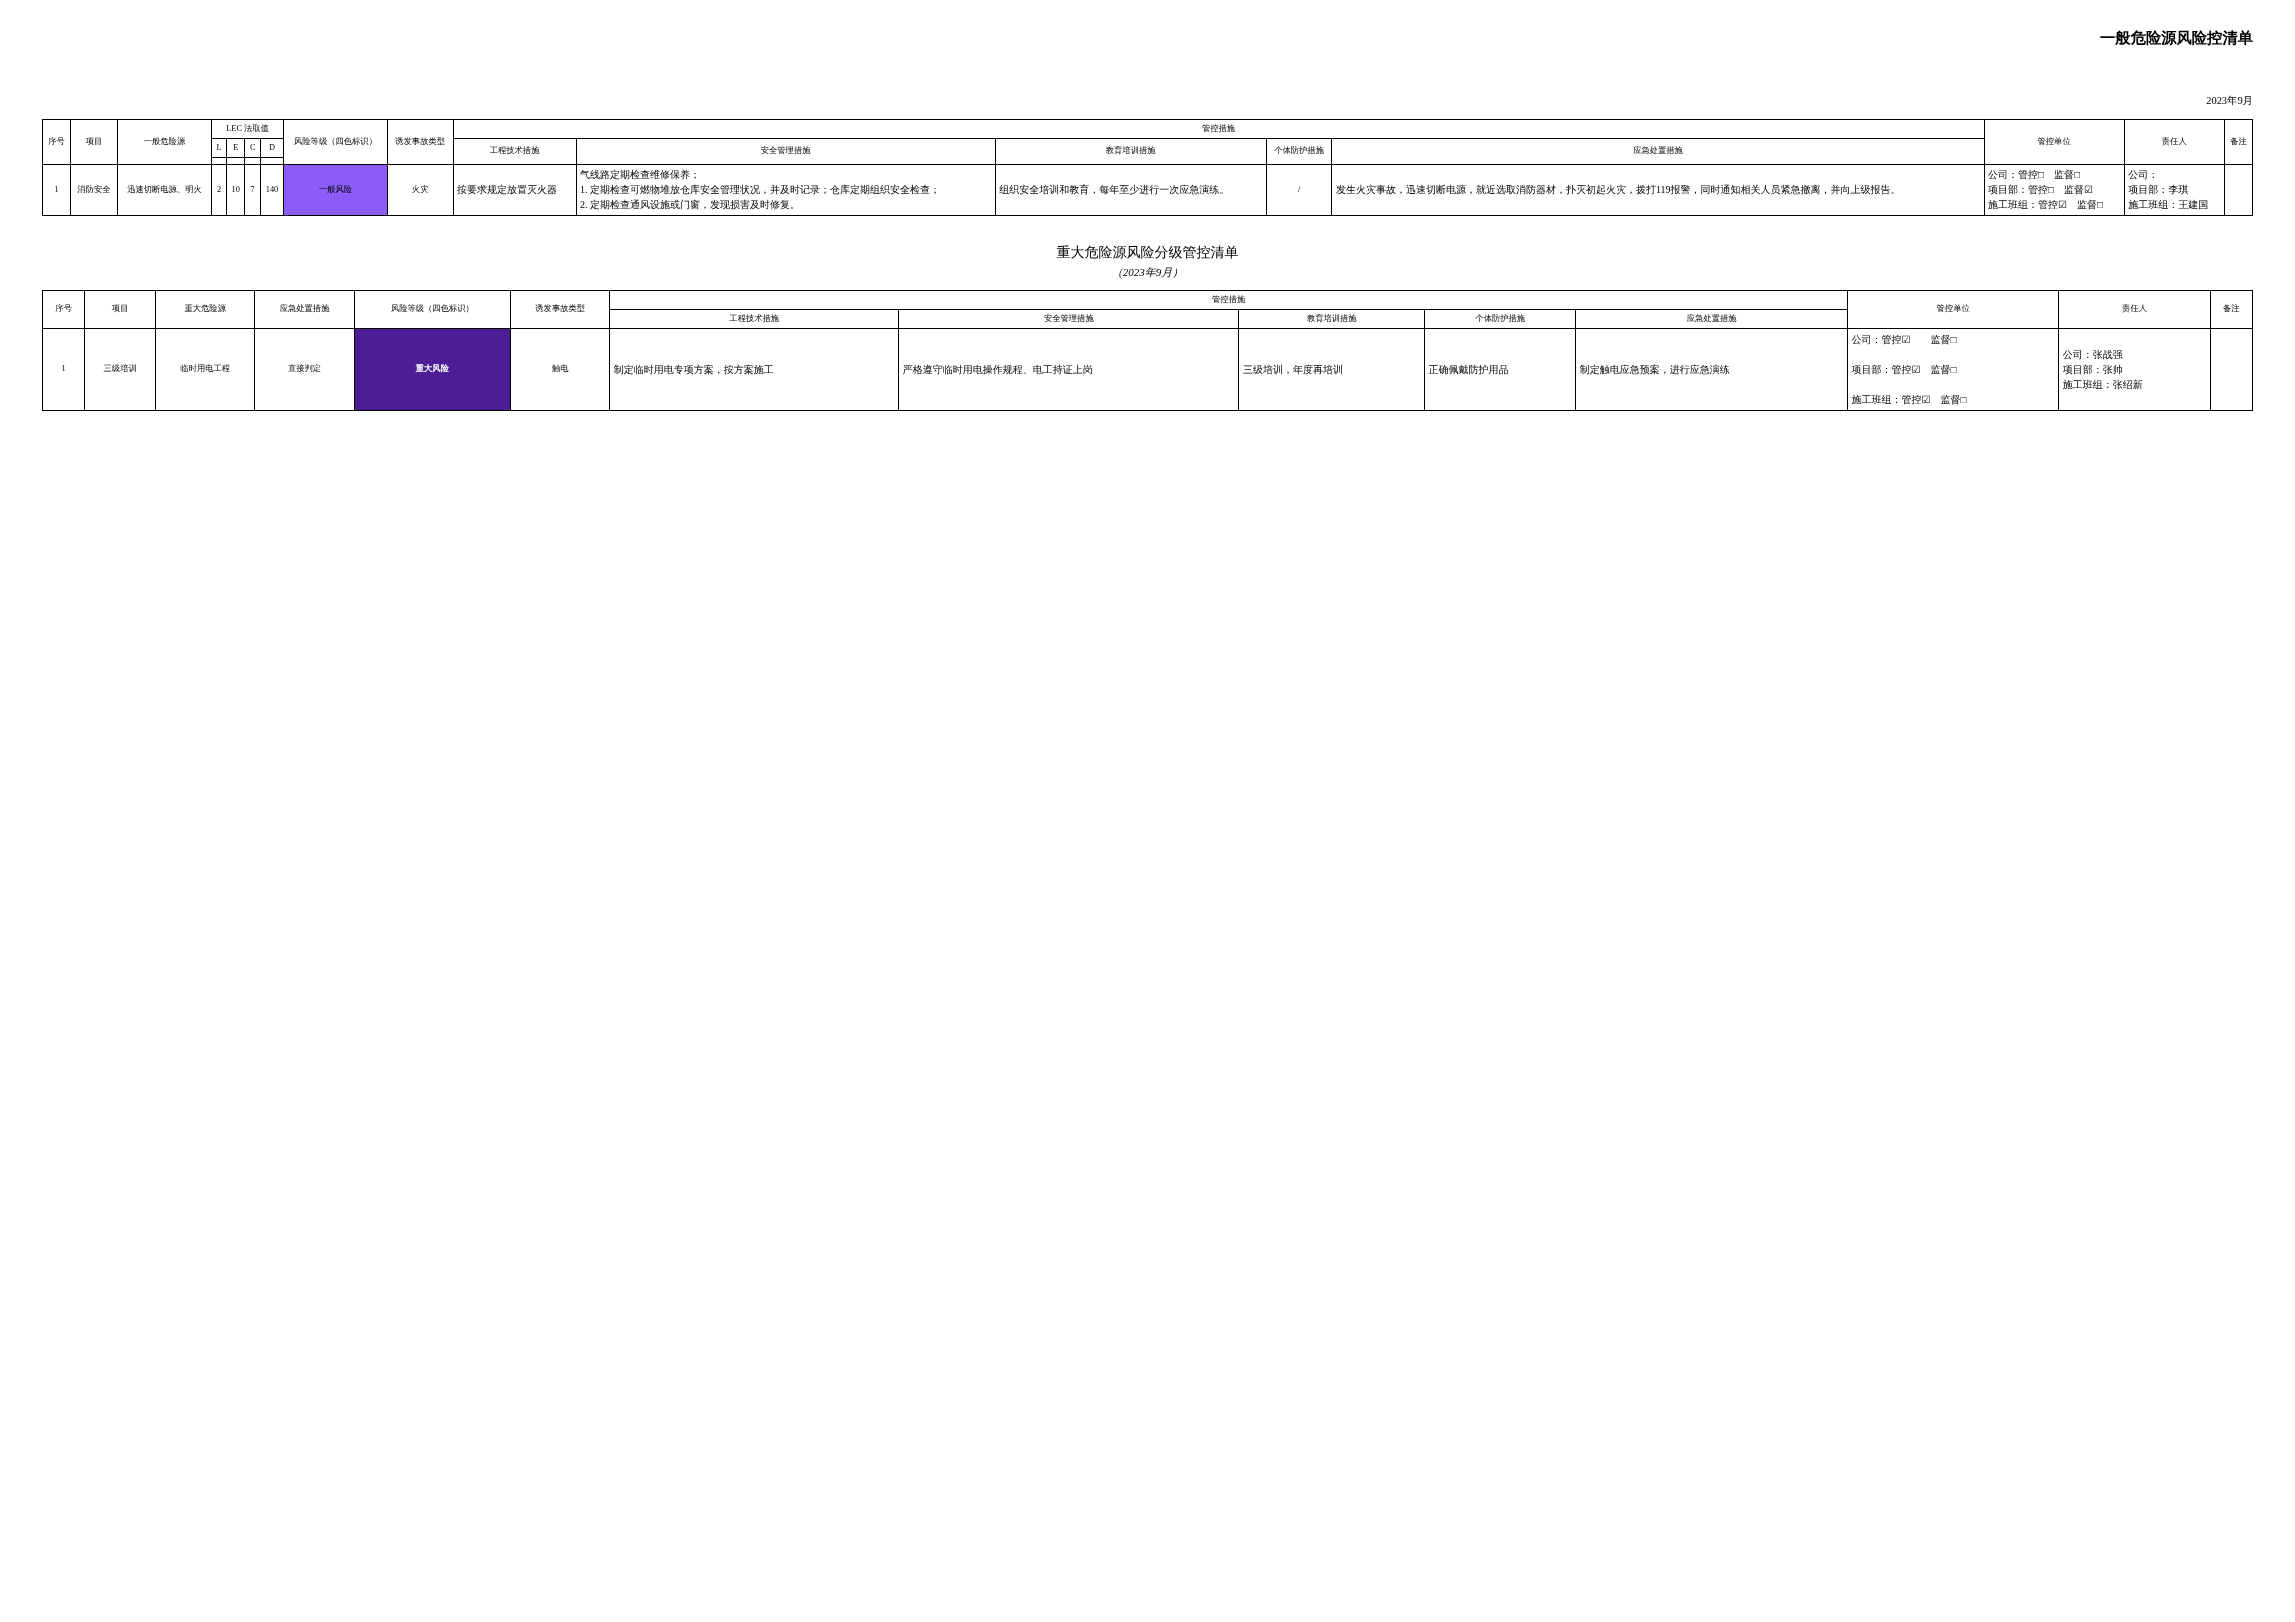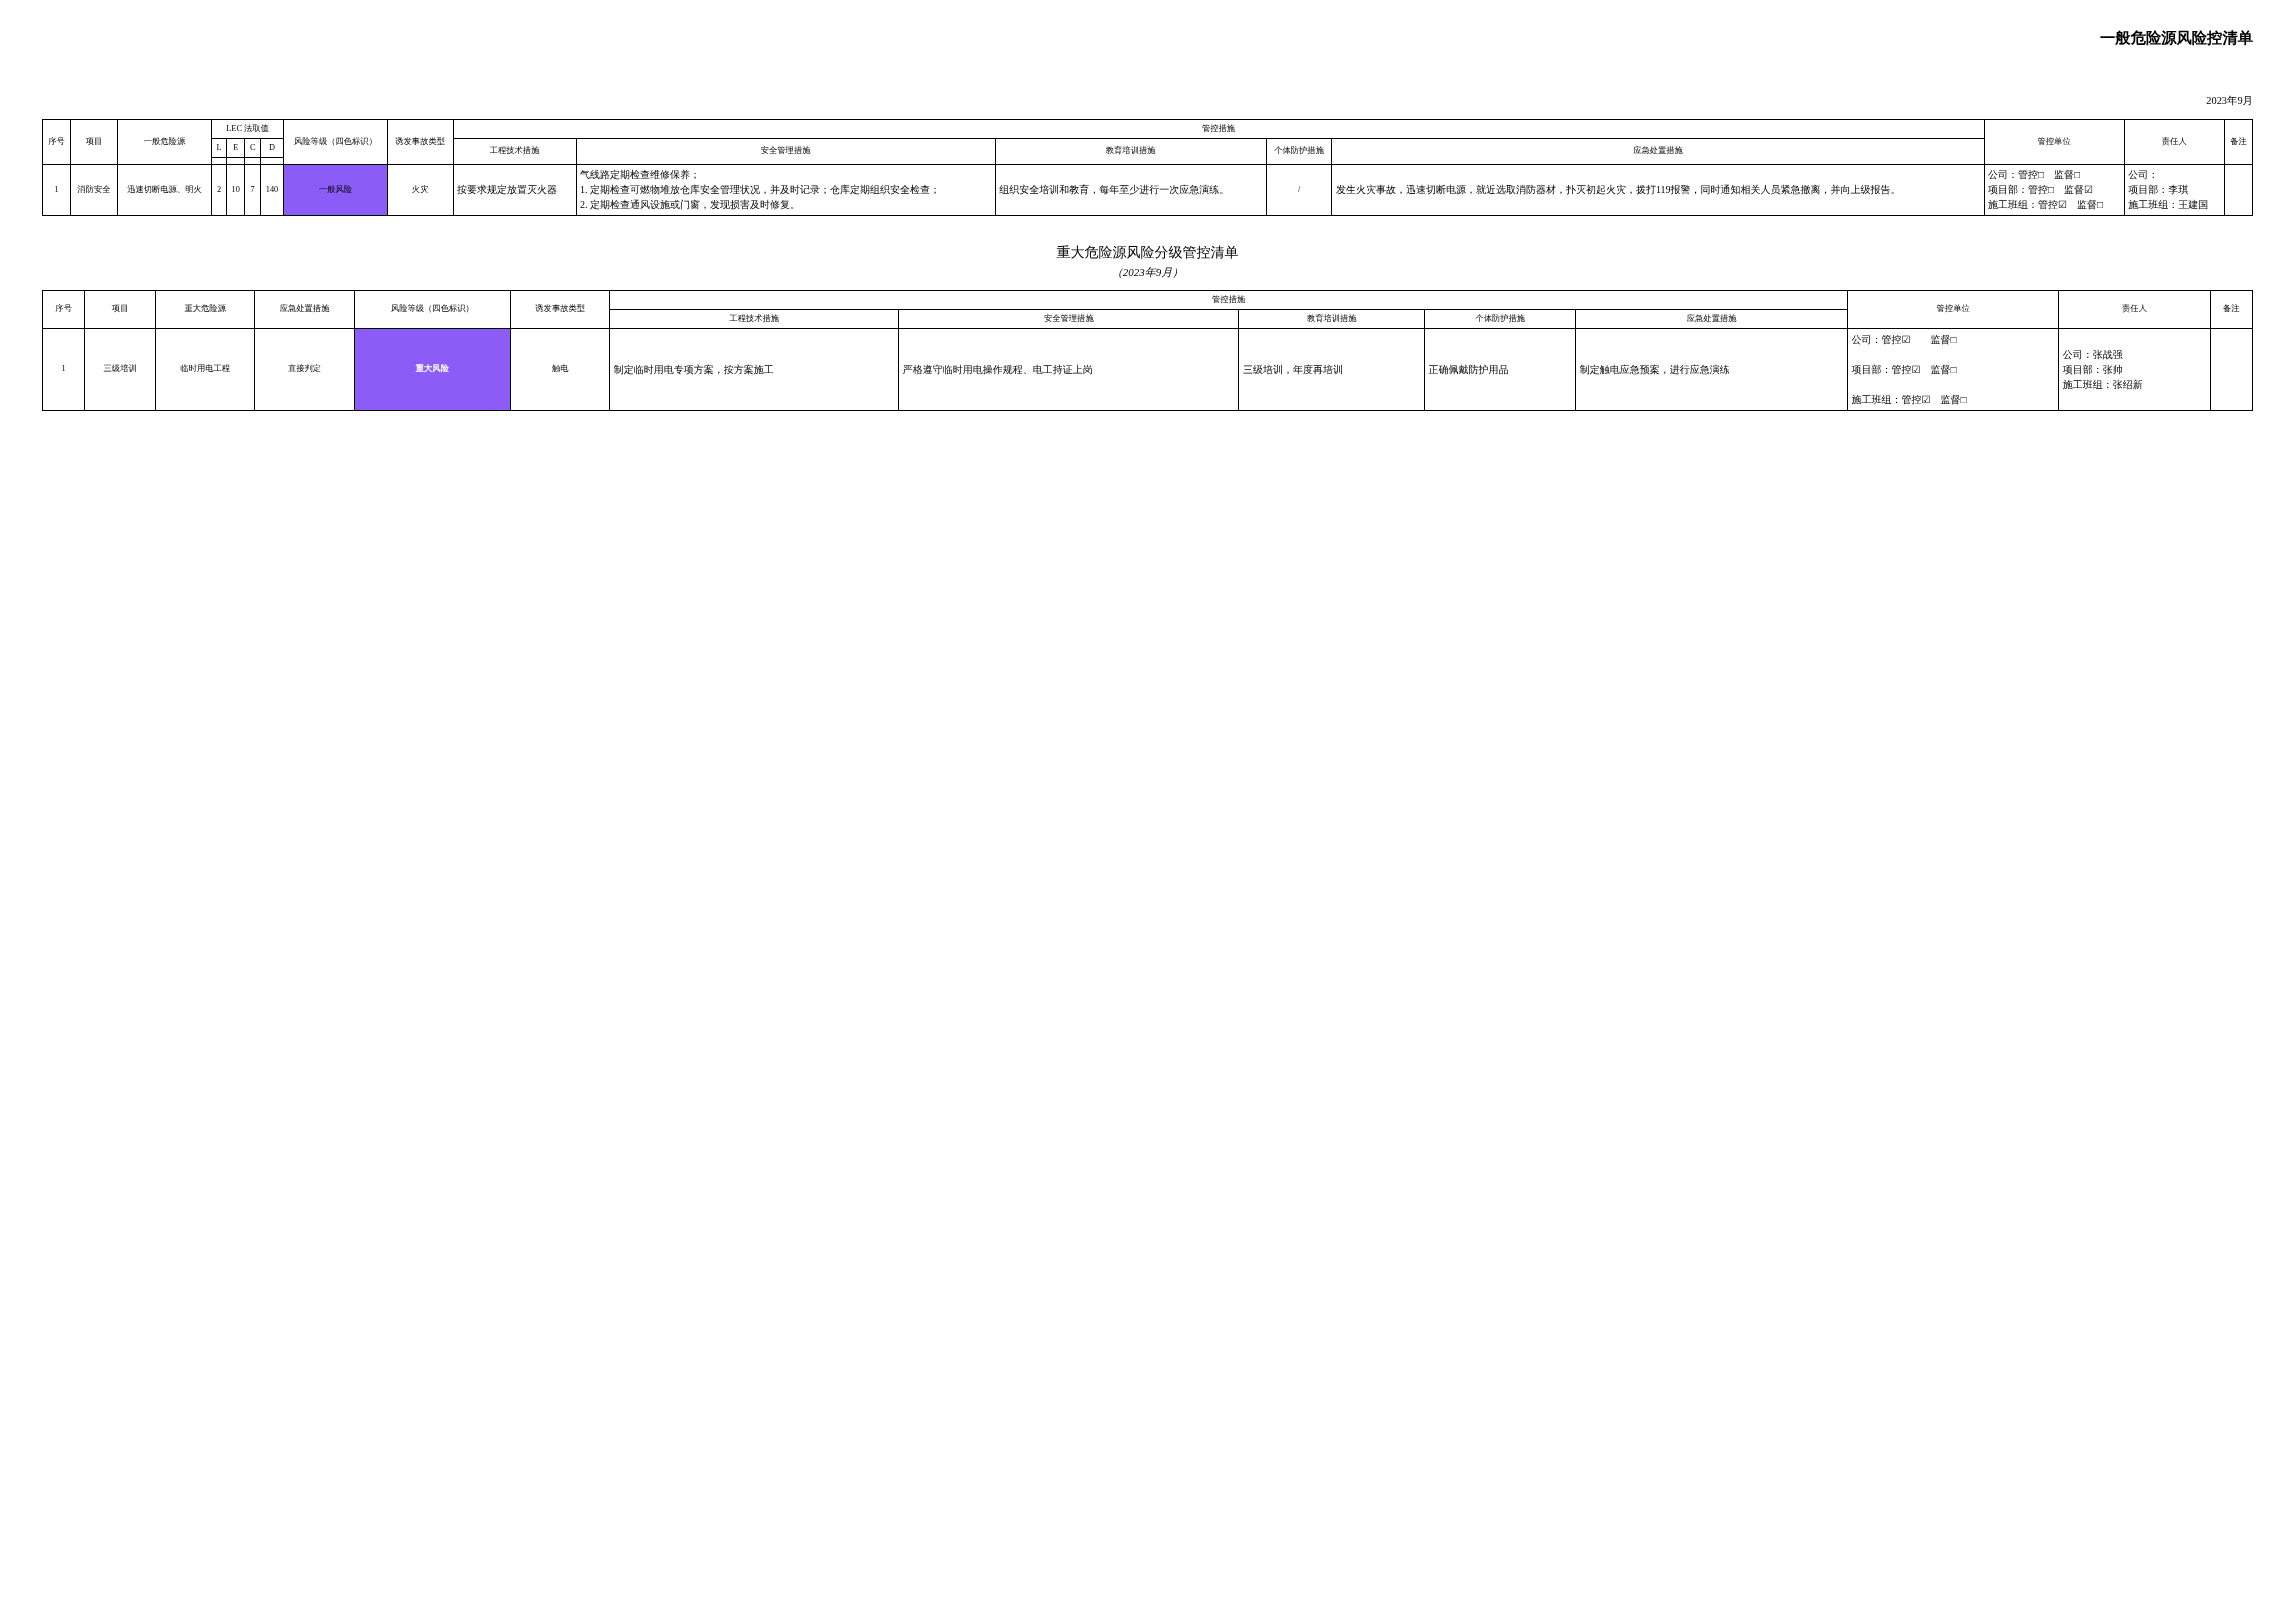--- a/index.html
+++ b/index.html
@@ -29,21 +29,21 @@
       font-size: 8.3px;
     }
     table td, table th {
       border: 0.7px solid #000;
       padding: 2.8px 3.5px;
       text-align: center;
       vertical-align: middle;
       line-height: 1.5;
     }
     .yellow-bg { background-color: #8b5cf6; }
-    .red-bg { background-color: #8b5cf6; color: #fff; font-weight: bold; }
+    .red-bg { background-color: #4c1d95; color: #fff; font-weight: bold; }
     .section-title {
       text-align: center;
       font-size: 14px;
       font-weight: normal;
       margin-bottom: 3px;
       margin-top: 21px;
     }
     .section-subtitle {
       text-align: center;
       font-size: 11px;

